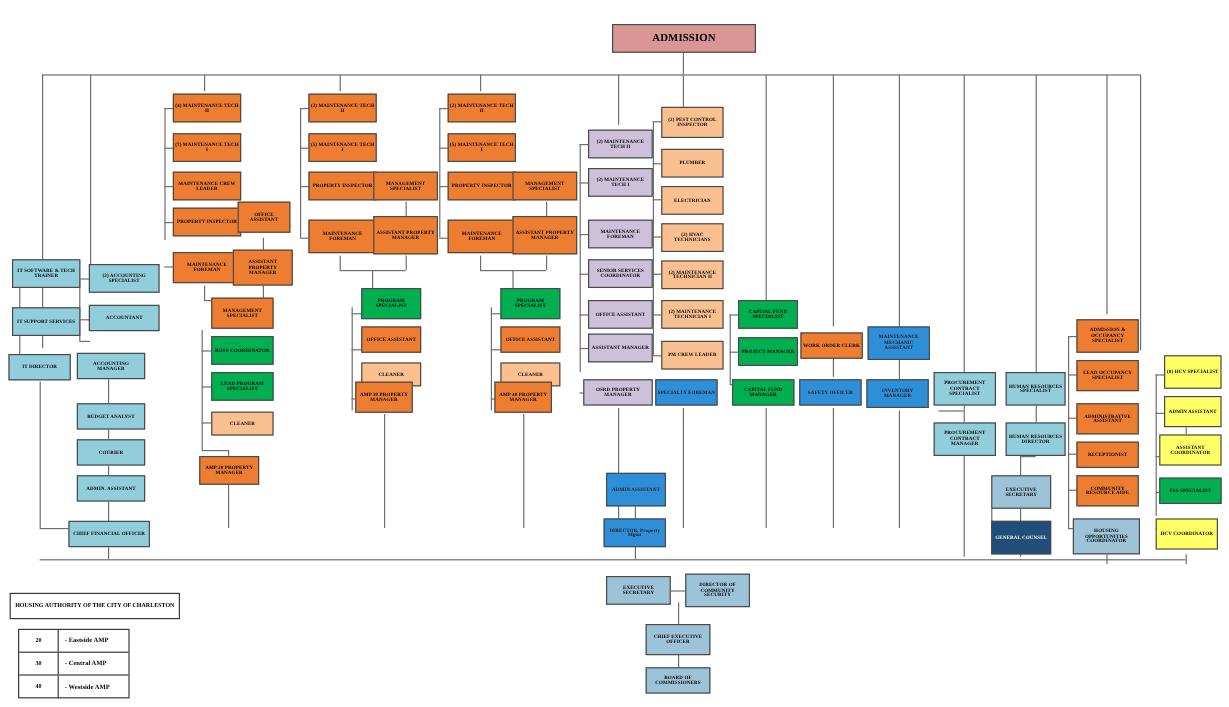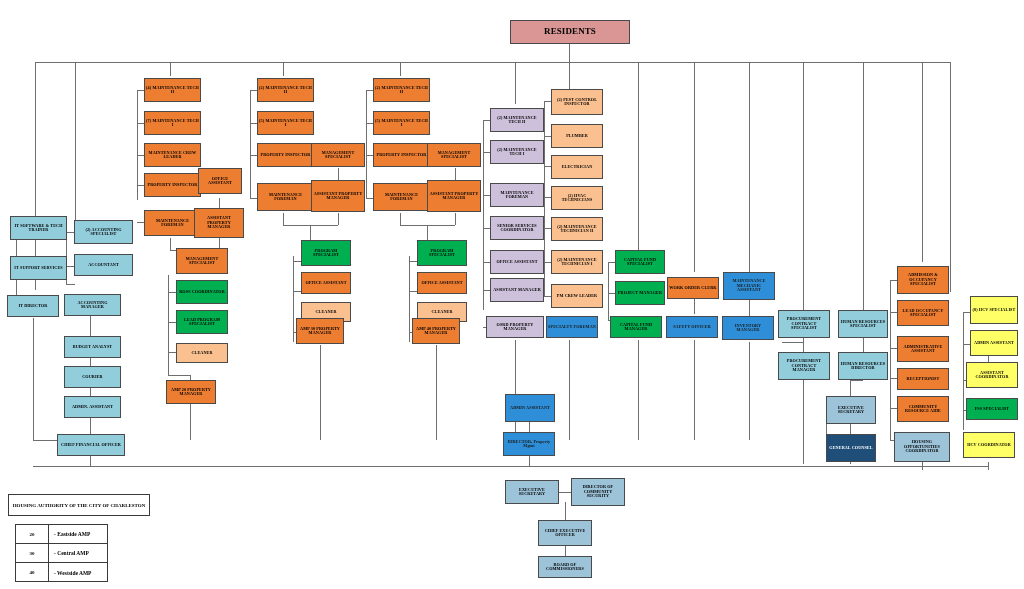--- a/index.html
+++ b/index.html
@@ -179,21 +179,21 @@
 
   <div class="ln lnv" style="left:529px;top:422px;height:10px;"></div>
   <div class="ln lnh" style="left:33px;top:466px;width:955px;"></div>
   <div class="ln lnv" style="left:529px;top:455px;height:11px;"></div>
 
   <div class="ln lnh" style="left:536px;top:492px;width:38px;"></div>
   <div class="ln lnv" style="left:565px;top:502px;height:18px;"></div>
   <div class="ln lnv" style="left:565px;top:545px;height:12px;"></div>
 
   <div class="box" style="left:510px;top:20px;width:120px;height:24px;background:#d99694;font-size:9px;">
-    <span>RESIDENTS</span>
+    <span>ADMISSION</span>
     </div>
 
   <div class="box" style="left:10px;top:216px;width:57px;height:24px;background:#92cddc;font-size:4.2px;">
     <span>IT SOFTWARE &amp; TECH TRAINER</span>
     </div>
   <div class="box" style="left:10px;top:256px;width:57px;height:24px;background:#92cddc;font-size:4.2px;">
     <span>IT SUPPORT SERVICES</span>
     </div>
   <div class="box" style="left:7px;top:295px;width:52px;height:22px;background:#92cddc;font-size:4.2px;">
     <span>IT DIRECTOR</span>

